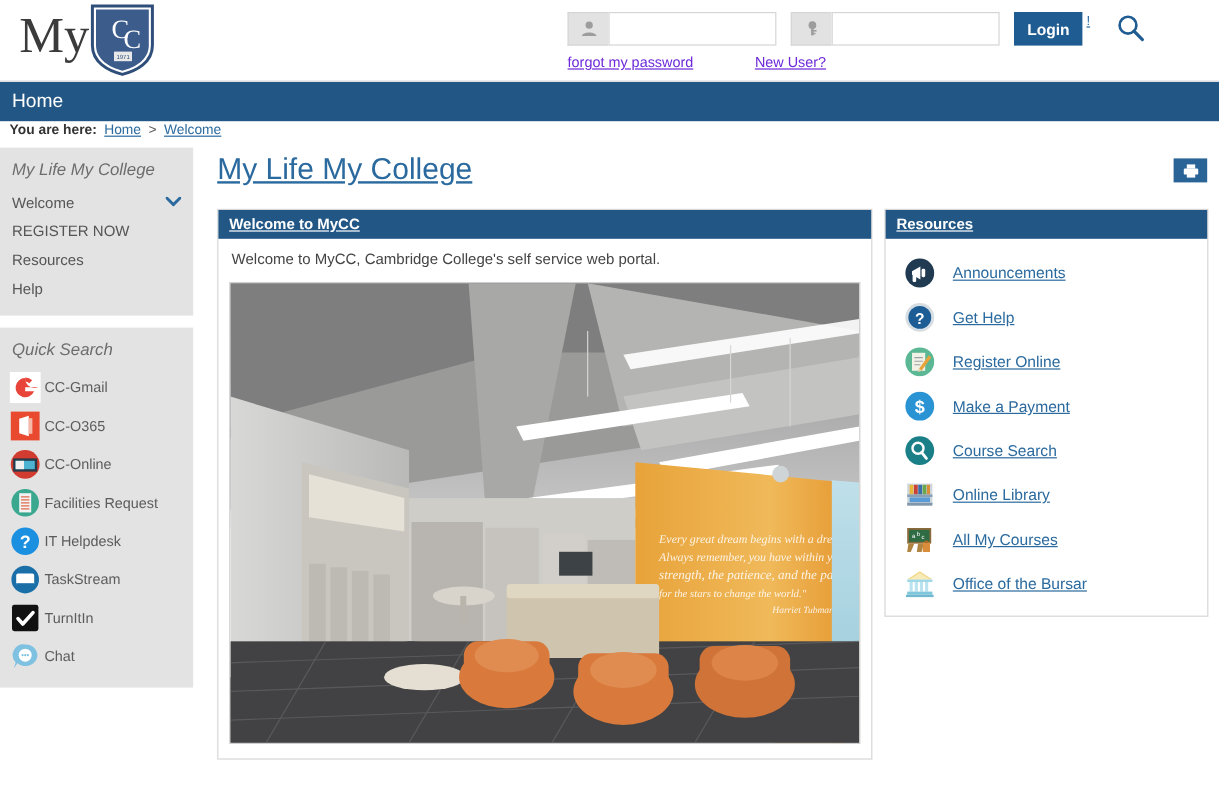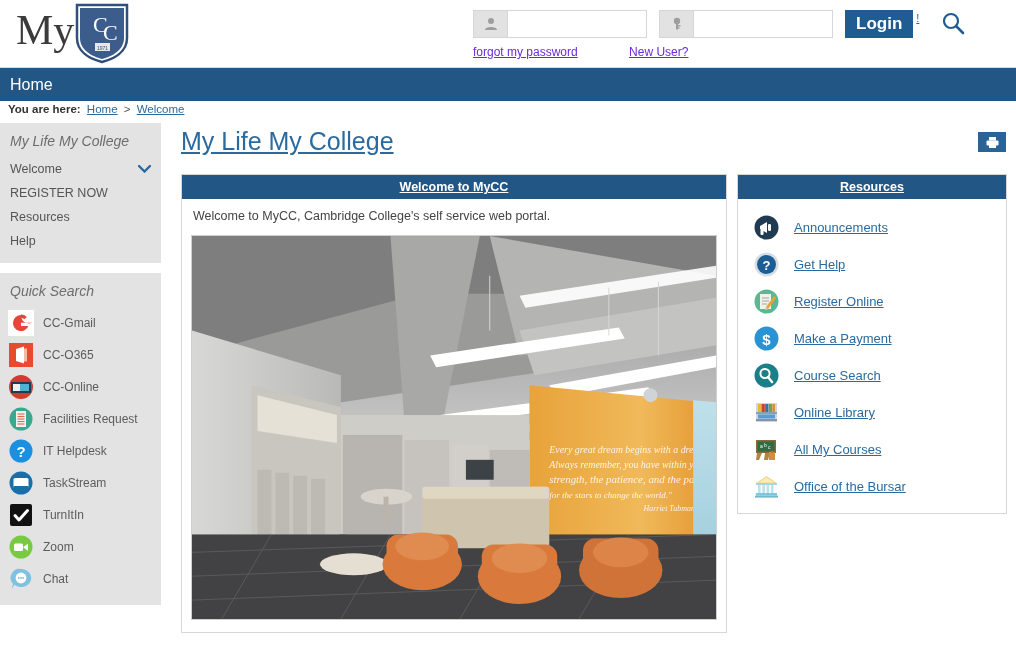--- a/index.html
+++ b/index.html
@@ -43,21 +43,21 @@
   }
   .field-input {
     width:140px; height:28px; border:1px solid #d6d6d6; background:#fff;
     padding:0 6px; font-size:12px; color:#333; outline:none;
     font-family:"Liberation Sans", sans-serif;
   }
   .login-btn {
     height:28px; min-width:44px; padding:0 11px;
     background:#1f5c91; color:#fff; border:none;
     font-family:"Liberation Sans", sans-serif;
-    font-size:17px; font-weight:bold; cursor:pointer;
+    font-size:13px; font-weight:bold; cursor:pointer;
   }
   .alert-mark {
     font-size:11px; color:#2b6a9e; margin-left:3px; margin-top:2px;
     text-decoration:underline; cursor:pointer;
   }
   .search-icon-btn {
     margin-left:22px; margin-top:1px; cursor:pointer;
     display:flex; align-items:center; justify-content:center;
   }
   .login-links {
@@ -94,21 +94,21 @@
     font-style:italic; font-size:14px; color:#6d6d6d;
     padding:2px 10px 8px 10px;
   }
   .side-item {
     display:flex; align-items:center; justify-content:space-between;
     padding:5px 10px; font-size:12.5px; color:#555; cursor:pointer;
   }
   .side-item span.lbl { white-space:nowrap; }
   .chev { color:#2b6a9e; font-size:11px; }
   .ql-item {
-    display:flex; align-items:center; gap:9px;
+    display:flex; align-items:center; gap:3px;
     padding:3px 8px; font-size:12px; color:#5c5c5c; cursor:pointer;
   }
   .ql-ico { width:26px; height:26px; flex:0 0 26px; display:block; }
 
   
   .main { flex:1; padding:0 10px 0 20px; position:relative; }
   .page-title {
     font-size:25px; color:#2b6a9e; text-decoration:underline;
     font-weight:normal; margin:4px 0 18px 0; display:inline-block;
     font-family:"Liberation Sans", sans-serif; cursor:pointer;
@@ -118,21 +118,21 @@
     width:28px; height:20px; background:#2a6496;
     display:flex; align-items:center; justify-content:center; cursor:pointer;
   }
   .columns { display:flex; gap:10px; align-items:flex-start; }
   .col-left { width:546px; flex:0 0 546px; }
   .col-right { width:270px; flex:0 0 270px; }
 
   .portlet { border:1px solid #d6d6d6; background:#fff; }
   .portlet-head {
     background:#225785; color:#fff; padding:5px 9px;
-    font-size:12.5px; font-weight:bold;text-align:center;
+    font-size:12.5px; font-weight:bold;
   }
   .portlet-head a { color:#fff; text-decoration:underline; cursor:pointer; }
   .portlet-body { padding:10px 9px 12px 9px; }
   .welcome-text { font-size:12.5px; color:#444; margin:0 0 12px 2px; }
 
   .hero {
     width:100%; height:385px; display:block; border:1px solid #cfcfcf;
   }
 
   .res-list { padding:10px 0 8px 0; }
@@ -302,28 +302,20 @@
       </div>
 
       <div class="ql-item">
         <svg class="ql-ico" viewBox="0 0 26 26">
           <rect x="2" y="2" width="22" height="22" rx="2" fill="#111111"></rect>
           <path d="M7 13.5 L11 18 L19.5 8.5" fill="none" stroke="#ffffff" stroke-width="3" stroke-linecap="round" stroke-linejoin="round"></path>
         </svg>
         <span>TurnItIn</span>
       </div>
 
-      <div class="ql-item">
-        <svg class="ql-ico" viewBox="0 0 26 26">
-          <circle cx="13" cy="13" r="11.5" fill="#7ac943"></circle>
-          <rect x="6" y="9.5" width="9" height="7.5" rx="1.5" fill="#ffffff"></rect>
-          <path d="M15.5 12.8 L20 9.8 L20 16.8 L15.5 13.8 Z" fill="#ffffff"></path>
-        </svg>
-        <span>Zoom</span>
-      </div>
 
       <div class="ql-item">
         <svg class="ql-ico" viewBox="0 0 26 26">
           <path d="M13 3 a10 9 0 1 1 -6.5 15.7 L3.5 23 L5 18 A9 9 0 0 1 13 3 Z" fill="#7fc1e0"></path>
           <circle cx="13" cy="12" r="5.4" fill="#ffffff"></circle>
           <circle cx="10.8" cy="12" r="0.9" fill="#7fc1e0"></circle>
           <circle cx="13" cy="12" r="0.9" fill="#7fc1e0"></circle>
           <circle cx="15.2" cy="12" r="0.9" fill="#7fc1e0"></circle>
         </svg>
         <span>Chat</span>

